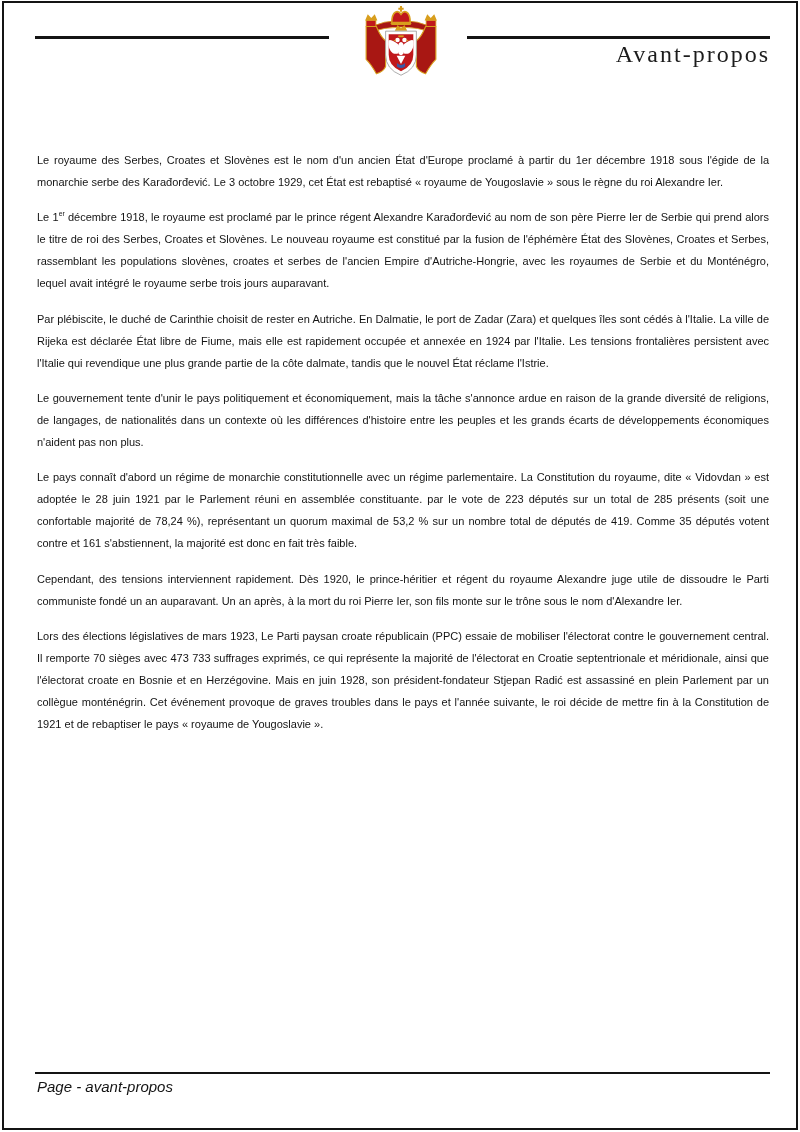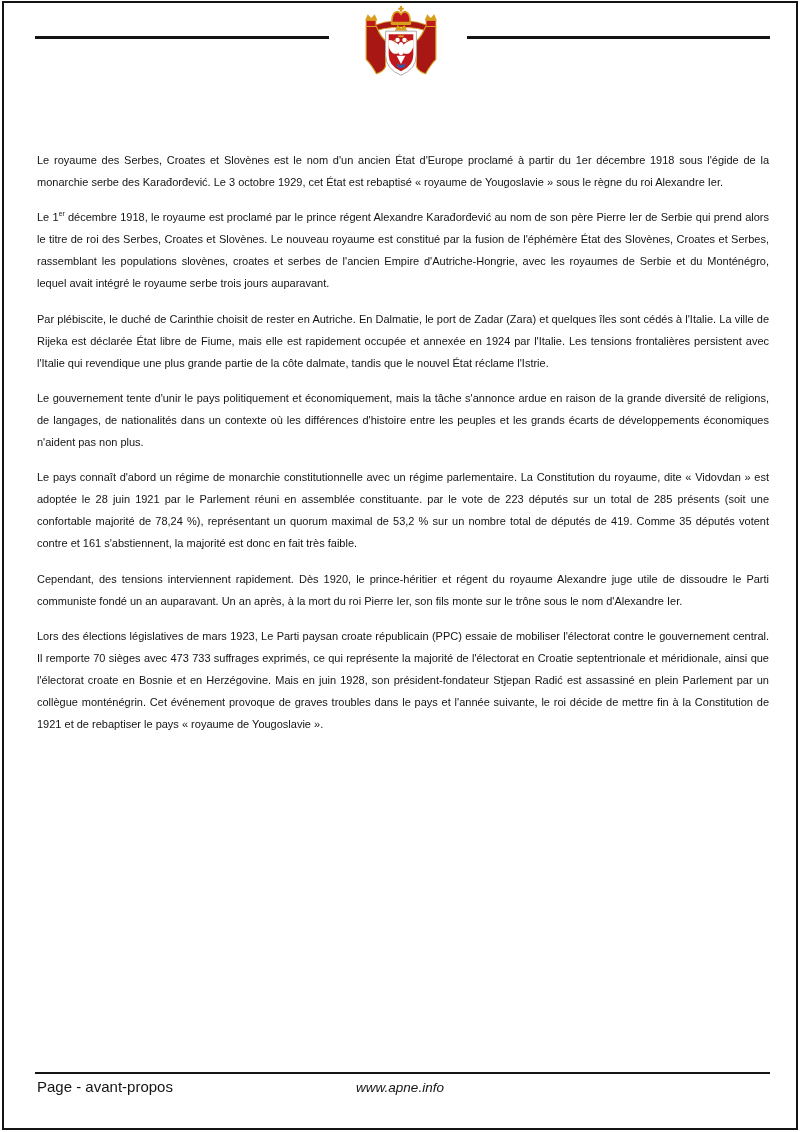--- a/index.html
+++ b/index.html
@@ -27,21 +27,21 @@
 
   
   .content { position: absolute; left: 37px; top: 149px; width: 732px; }
   .content p { margin: 0 0 13px 0; font-size: 11px; line-height: 22.1px;
                text-align: justify; color: #141414; }
   .content p sup { font-size: 0.62em; line-height: 0; vertical-align: super; }
 
   
   .footer-rule { position: absolute; left: 35px; width: 735px; top: 1072px;
                  height: 2px; background: #141414; }
-  .footer-left { position: absolute; left: 37px; top: 1078px; font-size: 15px; }
+  .footer-left { position: absolute; left: 37px; top: 1078px; font-size: 15px; font-style: italic; }
   .footer-center { position: absolute; left: 0; right: 0; top: 1080px;
                    text-align: center; font-size: 13.5px; font-style: italic; }
 </style>
 </head>
 <body>
 
 <div class="page">
   <div class="frame"></div>
 
   <div class="rule rule-left"></div>
@@ -80,27 +80,27 @@
         <path d="M33.6 32.6 l-2.2 1 l2.2 1.1 Z" fill="#d89e1d"></path>
         <path d="M44.4 32.6 l2.2 1 l-2.2 1.1 Z" fill="#d89e1d"></path>
         <rect x="36.4" y="28.6" width="5.2" height="1.8" fill="#d89e1d"></rect>
         <path d="M34.8 48.5 L39 56.5 L43.2 48.5 Z" fill="#ffffff"></path>
       </g>
 
       <path d="M35 55.5 q4 4 8 0 l0 3.4 q-4 3.2 -8 0 Z" fill="#3a57a5"></path>
     </svg>
   </div>
 
+  <div class="page-title">Avant-propos</div>
 
   <div class="content" id="content">
       <p><span>Le royaume des Serbes, Croates et Slovènes est le nom d'un ancien État d'Europe proclamé à partir du 1er décembre 1918 sous l'égide de la monarchie serbe des Karađorđević. Le 3 octobre 1929, cet État est rebaptisé « royaume de Yougoslavie » sous le règne du roi Alexandre Ier.</span></p>
       <p><span>Le 1</span><sup>er</sup><span> décembre 1918, le royaume est proclamé par le prince régent Alexandre Karađorđević au nom de son père Pierre Ier de Serbie qui prend alors le titre de roi des Serbes, Croates et Slovènes. Le nouveau royaume est constitué par la fusion de l'éphémère État des Slovènes, Croates et Serbes, rassemblant les populations slovènes, croates et serbes de l'ancien Empire d'Autriche-Hongrie, avec les royaumes de Serbie et du Monténégro, lequel avait intégré le royaume serbe trois jours auparavant.</span></p>
       <p><span>Par plébiscite, le duché de Carinthie choisit de rester en Autriche. En Dalmatie, le port de Zadar (Zara) et quelques îles sont cédés à l'Italie. La ville de Rijeka est déclarée État libre de Fiume, mais elle est rapidement occupée et annexée en 1924 par l'Italie. Les tensions frontalières persistent avec l'Italie qui revendique une plus grande partie de la côte dalmate, tandis que le nouvel État réclame l'Istrie.</span></p>
       <p><span>Le gouvernement tente d'unir le pays politiquement et économiquement, mais la tâche s'annonce ardue en raison de la grande diversité de religions, de langages, de nationalités dans un contexte où les différences d'histoire entre les peuples et les grands écarts de développements économiques n'aident pas non plus.</span></p>
       <p><span>Le pays connaît d'abord un régime de monarchie constitutionnelle avec un régime parlementaire. La Constitution du royaume, dite « Vidovdan » est adoptée le 28 juin 1921 par le Parlement réuni en assemblée constituante. par le vote de 223 députés sur un total de 285 présents (soit une confortable majorité de 78,24 %), représentant un quorum maximal de 53,2 % sur un nombre total de députés de 419. Comme 35 députés votent contre et 161 s'abstiennent, la majorité est donc en fait très faible.</span></p>
       <p><span>Cependant, des tensions interviennent rapidement. Dès 1920, le prince-héritier et régent du royaume Alexandre juge utile de dissoudre le Parti communiste fondé un an auparavant. Un an après, à la mort du roi Pierre Ier, son fils monte sur le trône sous le nom d'Alexandre Ier.</span></p>
       <p><span>Lors des élections législatives de mars 1923, Le Parti paysan croate républicain (PPC) essaie de mobiliser l'électorat contre le gouvernement central. Il remporte 70 sièges avec 473 733 suffrages exprimés, ce qui représente la majorité de l'électorat en Croatie septentrionale et méridionale, ainsi que l'électorat croate en Bosnie et en Herzégovine. Mais en juin 1928, son président-fondateur Stjepan Radić est assassiné en plein Parlement par un collègue monténégrin. Cet événement provoque de graves troubles dans le pays et l'année suivante, le roi décide de mettre fin à la Constitution de 1921 et de rebaptiser le pays « royaume de Yougoslavie ».</span></p>
     </div>
 
   <div class="footer-rule"></div>
   <div class="footer-left">Page - avant-propos</div>
-  <div class="footer-center">www.apne.info</div>
 </div>
 
 </body></html>

